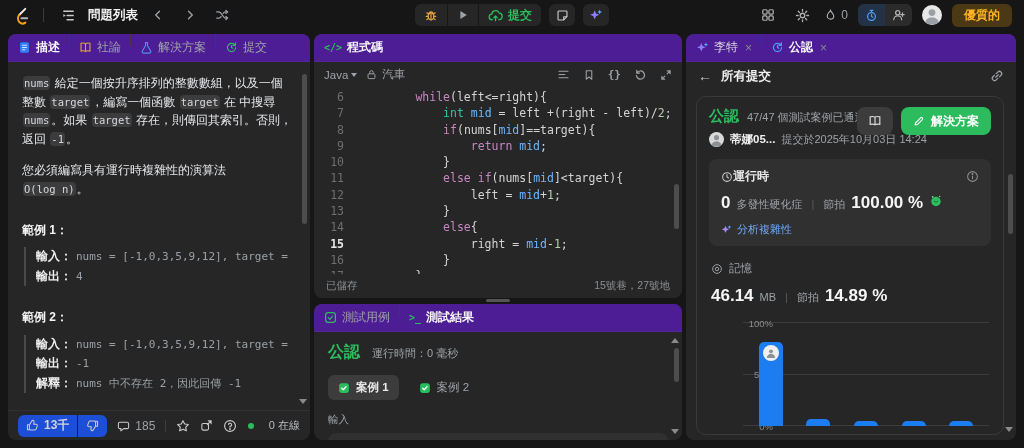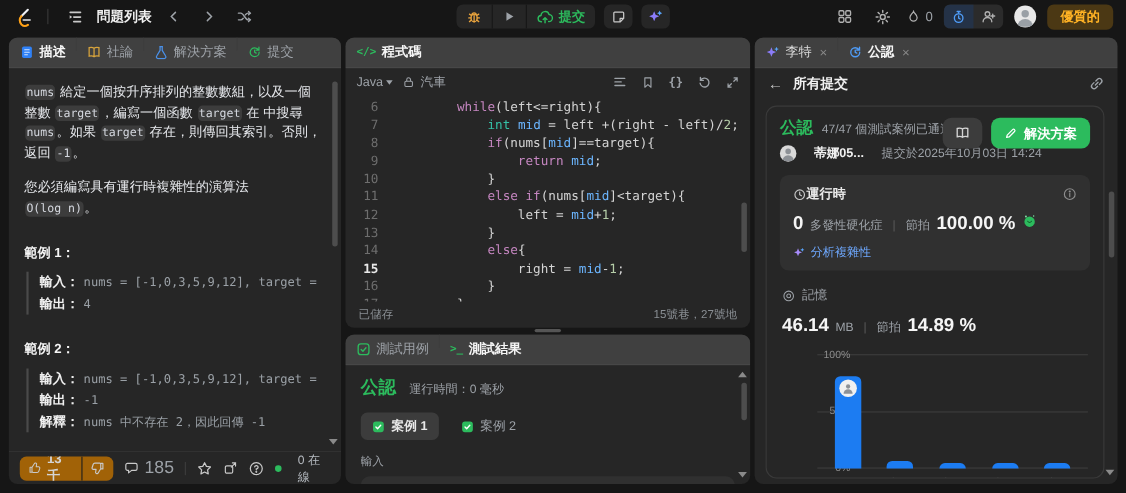--- a/index.html
+++ b/index.html
@@ -28,38 +28,38 @@
   .timer-pill .t2{width:27px;height:100%;display:flex;align-items:center;justify-content:center}
   .avatar{width:20px;height:20px;border-radius:50%;background:#e8e8e8;display:flex;align-items:center;justify-content:center;overflow:hidden;cursor:pointer}
   .premium{background:#4b3814;color:#ffb224;font-size:12px;font-weight:700;border-radius:6px;padding:3px 12px;cursor:pointer}
 
   
   .panel{position:absolute;background:#262626;border-radius:8px;overflow:hidden}
   #left-panel{left:8px;top:34px;width:302px;height:406px}
   #code-panel{left:314px;top:34px;width:368px;height:264px}
   #test-panel{left:314px;top:304px;width:368px;height:136px}
   #right-panel{left:686px;top:34px;width:330px;height:406px}
-  .strip{height:28px;background:#404040;display:flex;padding:0 10px;border-bottom:1px solid rgba(255,255,255,.04)}
+  .strip{height:28px;background:#4c1d95;display:flex;padding:0 10px;border-bottom:1px solid rgba(255,255,255,.04)}
   .tab{display:flex;align-items:center;gap:5px;font-size:12px;color:#9da2a8;cursor:pointer;white-space:nowrap}
   .tab.active{color:#f5f5f5;font-weight:700}
   .tab-sep{width:1px;height:12px;background:#3d3d3d;margin:0 9px;flex:none}
 
   
   #desc-content{position:absolute;top:28px;left:0;right:0;bottom:30px;padding:12px 16px 0 14px;overflow:hidden;font-size:12px;line-height:1.55;color:#e6e8ec}
   .cchip{font-family:"DejaVu Sans Mono",monospace;font-size:10.5px;background:#3c3c3c;color:#d5d8df;border-radius:4px;padding:1px 1px;margin:0 1px;white-space:nowrap}
   .desc-p{margin-bottom:13px}
   .ex-title{font-weight:700;color:#f5f5f5;margin:22px 0 8px}
   .ex-block{border-left:2px solid #4a4a4a;padding-left:10px;margin-left:2px}
   .ex-line{font-size:11px;line-height:1.62;color:#9aa0a6;font-family:"DejaVu Sans Mono",monospace;white-space:nowrap;overflow:hidden}
   .ex-line b{color:#f0f0f0;font-family:"Liberation Sans","DejaVu Sans",sans-serif;font-size:12px;font-weight:700;margin-right:4px}
   #desc-footer{position:absolute;left:0;right:0;bottom:0;height:30px;border-top:1px solid rgba(255,255,255,.05);display:flex;align-items:center;padding:0 10px;gap:10px;color:#9da2a8}
-  .vote-pill{display:flex;align-items:center;background:#a16207;border-radius:6px;height:22px;overflow:hidden}
+  .vote-pill{display:flex;align-items:center;background:#1d4ed8;border-radius:6px;height:22px;overflow:hidden}
   .vote-pill .v{display:flex;align-items:center;gap:5px;padding:0 8px;height:100%;font-size:12px;font-weight:700;color:#d4d4d4;cursor:pointer}
   .vote-pill .vsep{width:1px;height:100%;background:#1d1d1d}
-  .foot-item{display:flex;align-items:center;gap:5px;font-size:16px;cursor:pointer}
+  .foot-item{display:flex;align-items:flex-end;gap:5px;font-size:12px;cursor:pointer}
   .foot-sep{width:1px;height:12px;background:#3d3d3d}
   .online{margin-left:auto;display:flex;align-items:center;gap:15px;font-size:11px;color:#b7bcc2}
   .green-dot{width:6px;height:6px;border-radius:50%;background:#2cbb5d}
 
   
   #code-toolbar{height:25px;display:flex;align-items:center;padding:0 10px;gap:9px;color:#9da2a8;font-size:11.5px}
   .tool-icons{margin-left:auto;display:flex;align-items:center;gap:13px}
   .caret{width:0;height:0;border-left:3.5px solid transparent;border-right:3.5px solid transparent;border-top:4px solid #9da2a8;display:inline-block;margin-left:3px}
   #code-area{position:absolute;top:53px;left:0;right:0;bottom:24px;overflow:hidden;padding-top:2px}
   .cl{display:flex;white-space:pre;font-family:"DejaVu Sans Mono",monospace;font-size:11.5px;line-height:16.3px}
@@ -80,21 +80,21 @@
   .io-label{font-size:10.5px;color:#9da2a8;margin-top:13px}
   .io-box{margin-top:6px;background:#303030;border-radius:8px;padding:7px 10px;font-family:"DejaVu Sans Mono",monospace;font-size:11px;color:#cfd3dc;height:30px}
 
   
   #back-row{height:28px;display:flex;align-items:center;gap:9px;padding:0 12px;font-size:12.5px;font-weight:700;color:#f0f0f0}
   .back-arrow{color:#c9c9c9;font-size:14px;cursor:pointer}
   #sub-wrapper{position:absolute;top:62px;left:10px;right:12px;bottom:5px;border:1px solid #3a3a3a;border-radius:10px;padding:10px 12px;overflow:hidden}
   .sub-head-status{display:flex;align-items:baseline;gap:8px}
   .sub-head-status .accepted{font-size:15px}
   .passed{font-size:11px;color:#9da2a8}
-  .sub-user-row{display:flex;align-items:center;gap:16px;margin-top:6px;font-size:11px;color:#9da2a8}
+  .sub-user-row{display:flex;align-items:center;gap:6px;margin-top:6px;font-size:11px;color:#9da2a8}
   .sub-user-row b{color:#f0f0f0;font-size:11.5px}
   .mini-avatar{width:15px;height:15px;border-radius:50%;background:#d9d9d9;overflow:hidden;display:flex;align-items:center;justify-content:center}
   .head-btns{position:absolute;top:10px;right:12px;display:flex;gap:8px}
   .book-btn{width:36px;height:28px;background:#3c3c3c;border-radius:8px;display:flex;align-items:center;justify-content:center;cursor:pointer}
   .sol-btn{height:28px;background:#2cbb5d;border-radius:8px;display:flex;align-items:center;gap:6px;padding:0 12px;color:#fff;font-size:12px;font-weight:700;cursor:pointer}
   .stat-card{margin-top:12px;background:#303030;border-radius:8px;padding:9px 12px}
   .stat-title{display:flex;align-items:center;gap:0;font-size:12px;font-weight:700;color:#e8e8e8}
   .stat-title .info{margin-left:auto}
   .stat-vals{display:flex;align-items:baseline;gap:6px;margin-top:8px}
   .big{font-size:17px;font-weight:700;color:#f5f5f5}

